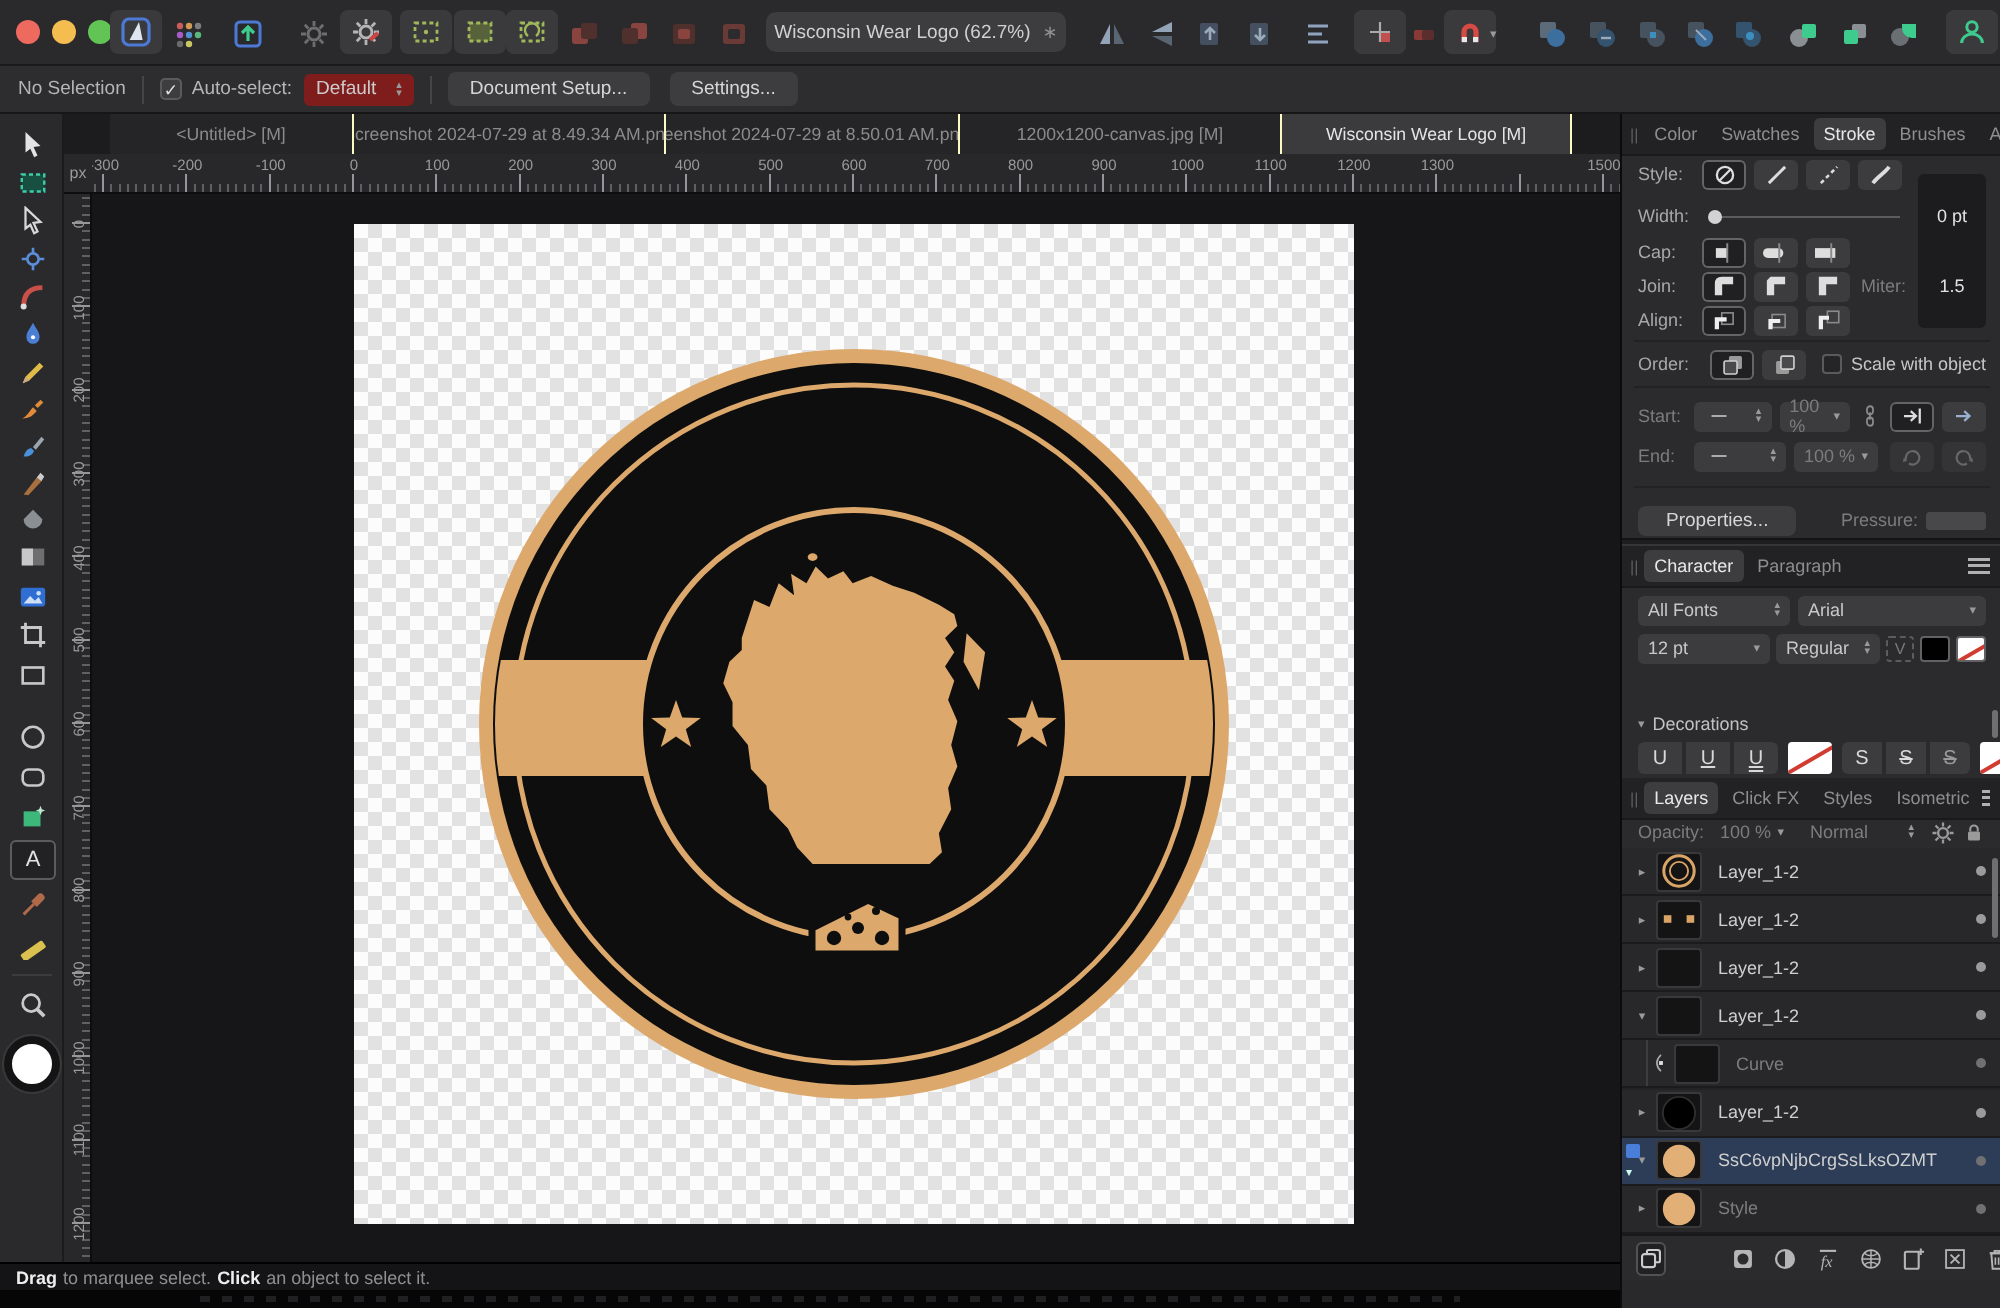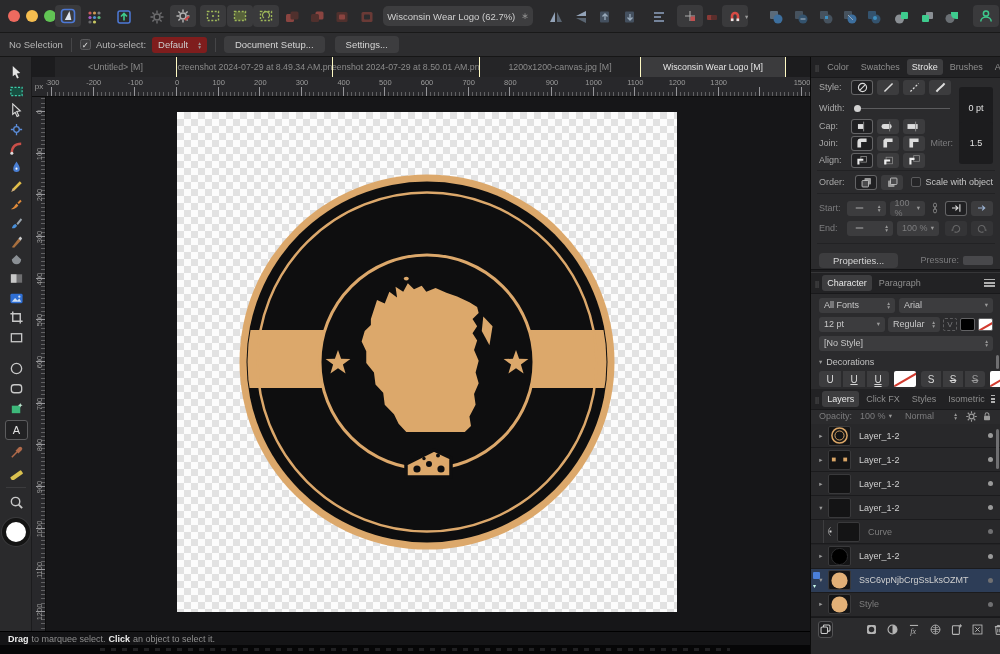--- a/index.html
+++ b/index.html
@@ -745,29 +745,20 @@
           <span>Regular</span>
           <span class="st">
             <span>▴</span>
             <span>▾</span>
           </span>
         </span>
       <span style="width:14px;height:13px;border:1px dashed #5c5c5e;border-radius:2px;color:#7a7a7c;font-size:8px;display:flex;align-items:center;justify-content:center;flex:none">V</span>
       <span class="swatch" style="background:#000"></span>
       <span class="swatch noneswatch"></span>
     </div>
-    <div class="prow" style="top:278px">
-      <span class="dd" style="flex:1">
-          <span>[No Style]</span>
-          <span class="st">
-            <span>▴</span>
-            <span>▾</span>
-          </span>
-        </span>
-    </div>
     <div class="prow" style="top:297px">
       <span class="ch">▾</span>
       <span style="color:#c2c2c2">Decorations</span>
       <span class="nub" style="top:1px"></span>
     </div>
     <div class="prow" style="top:314px;gap:2px" id="decoRow">
         <div class="dbtn" style="border-radius: 3px 0px 0px 3px;">
           <span style="">U</span>
         </div>
         <div class="dbtn">

